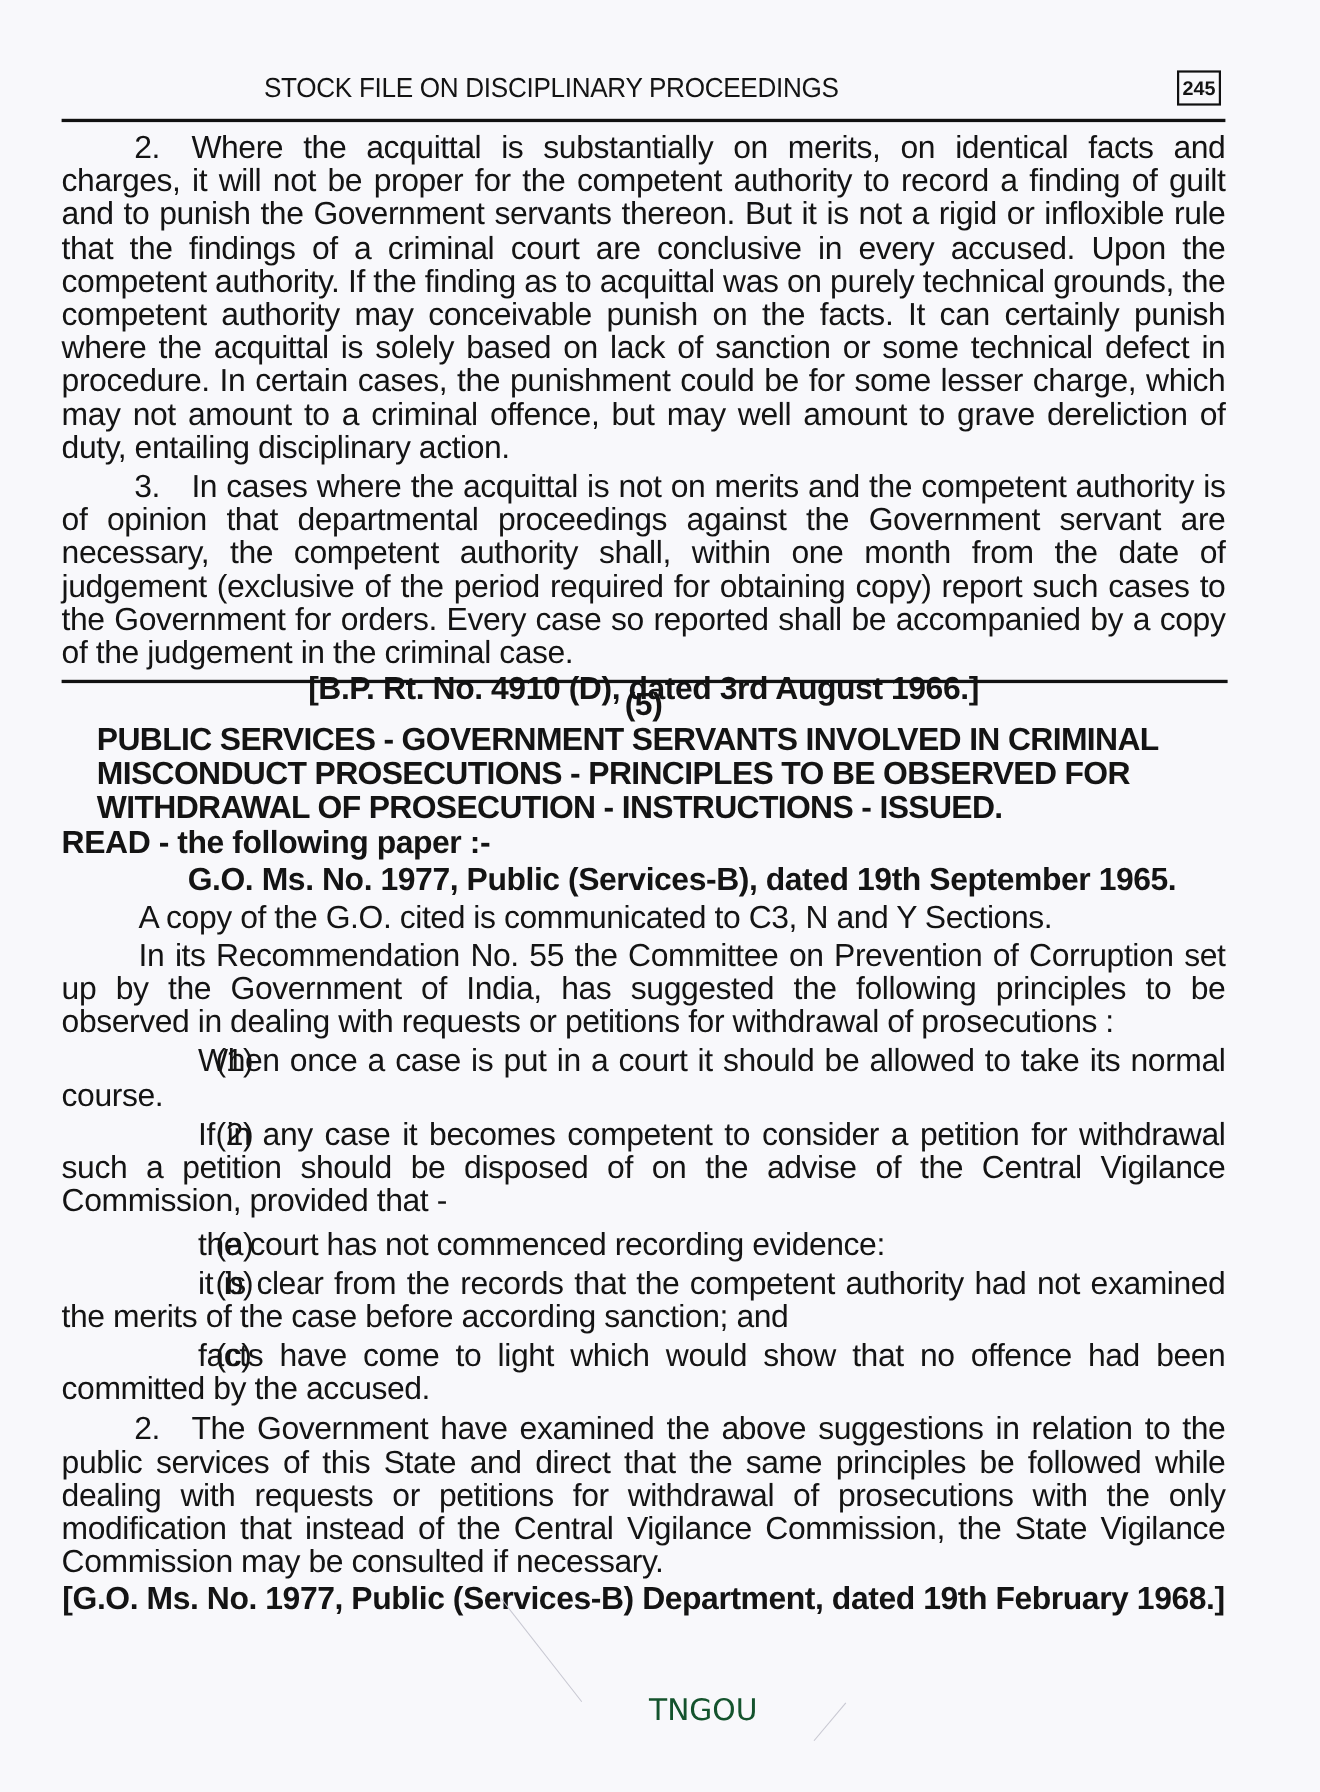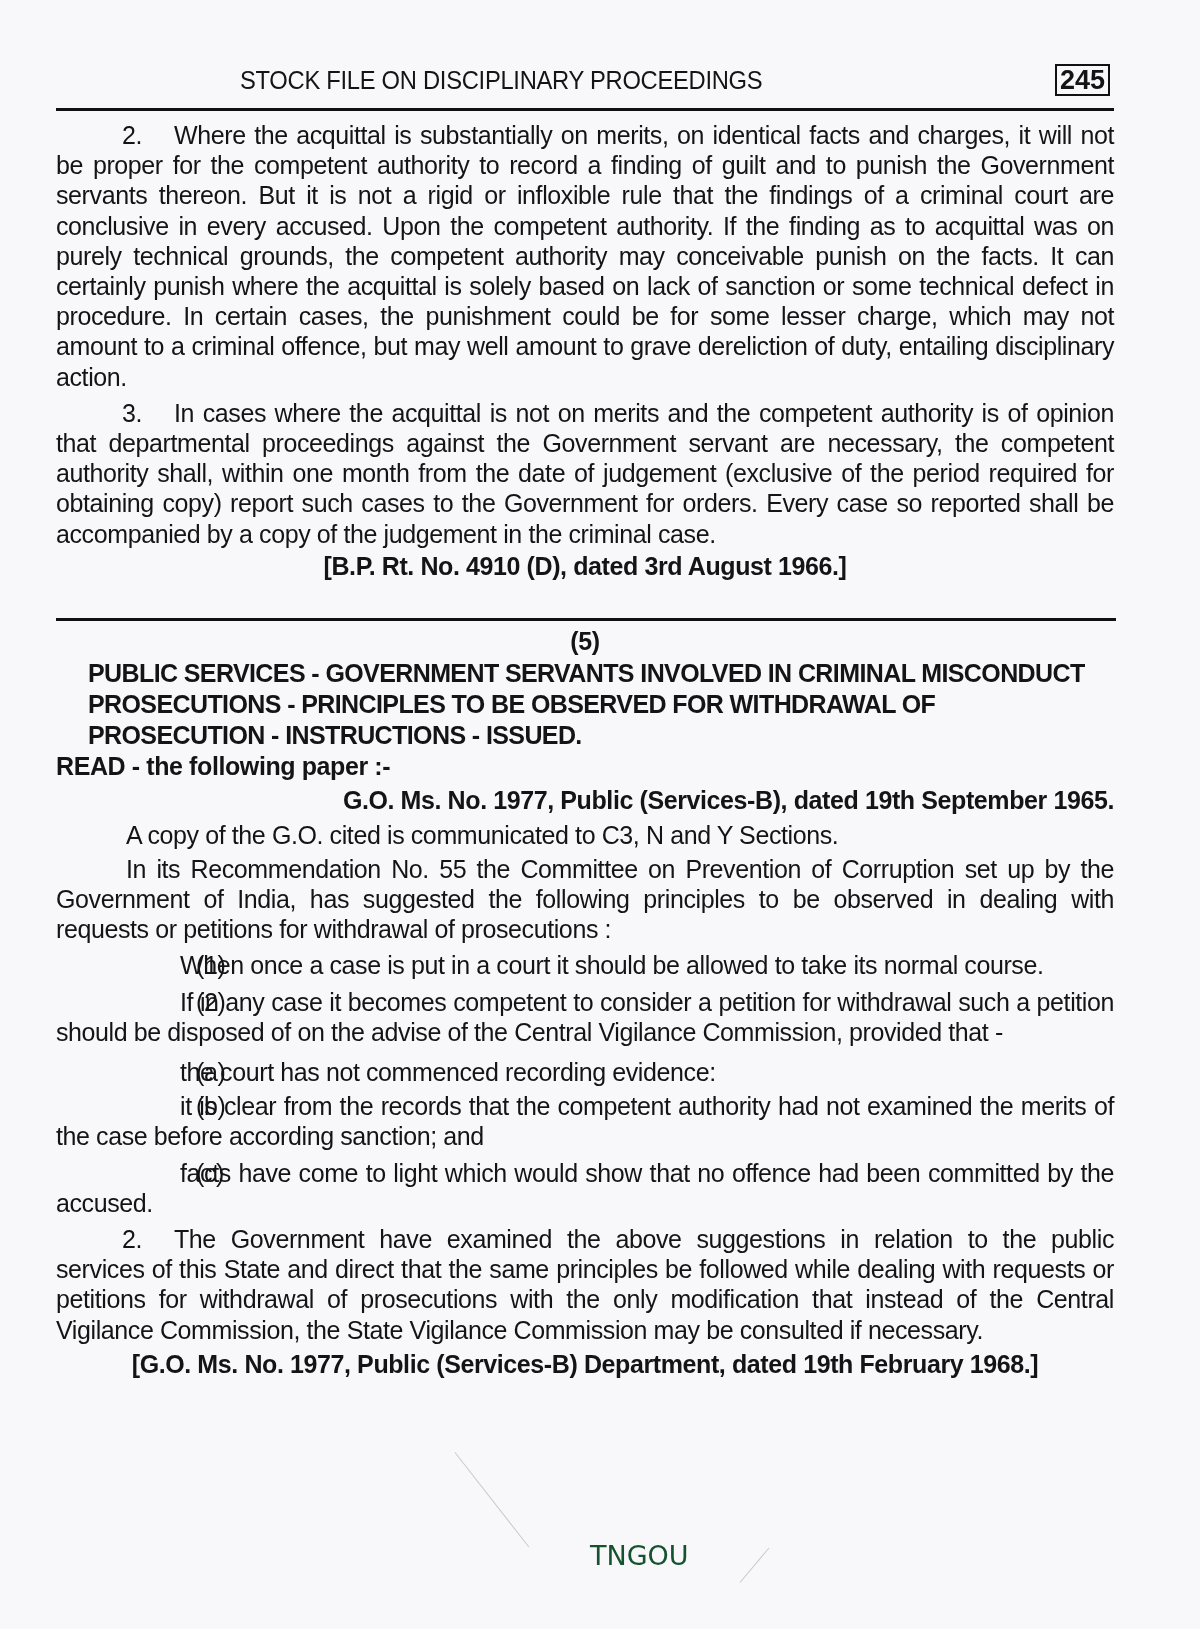--- a/index.html
+++ b/index.html
@@ -14,28 +14,28 @@
     .header {
       position: absolute; left: 56px; top: 50px; width: 1054px; height: 46px;
     }
     .header-title {
       position: absolute; left: 184px; top: 4px;
       font-size: 25px; letter-spacing: -0.3px; transform: scaleX(0.95); transform-origin: left;
     }
     .page-number {
       position: absolute; right: 0; top: 2px;
       border: 2.5px solid #111; padding: 0 3px; line-height: 28px;
-      font-size: 27px; font-weight: bold;
+      font-size: 18px; font-weight: bold;
     }
     .header-rule {
       position: absolute; left: 56px; top: 96px; width: 1058px; height: 3px; background: #111;
     }
     .body-text {
       position: absolute; left: 56px; width: 1058px;
-      font-size: 25px; line-height: 30.2px;
+      font-size: 29px; line-height: 30.2px;
       text-align: justify; letter-spacing: -0.4px;
     }
     .p { margin: 0; text-align: justify; }
     .indent { text-indent: 66px; }
     .num { display: inline-block; width: 52px; text-indent: 0; }
     .cite {
       text-align: center; font-weight: bold; margin: 0;
     }
     .section-rule {
       position: absolute; left: 56px; top: 606px; width: 1060px; height: 3px; background: #111;
@@ -67,21 +67,21 @@
     <p class="p indent" style="margin-top:6px;"><span class="num">3.</span><span>In cases where the acquittal is not on merits and the competent authority is of opinion that departmental proceedings against the Government servant are necessary, the competent authority shall, within one month from the date of judgement (exclusive of the period required for obtaining copy) report such cases to the Government for orders. Every case so reported shall be accompanied by a copy of the judgement in the criminal case.</span></p>
     <p class="cite" style="margin-top:2px;">[B.P. Rt. No. 4910 (D), dated 3rd August 1966.]</p>
   </div>
 
   <div class="section-rule"></div>
 
   <div class="body-text" style="top:614px;">
     <p class="p center bold" style="margin-bottom:2px;">(5)</p>
     <p class="p bold" style="text-align:left; line-height:31px; letter-spacing:-0.6px;margin-left:32px;">PUBLIC SERVICES - GOVERNMENT SERVANTS INVOLVED IN CRIMINAL MISCONDUCT PROSECUTIONS - PRINCIPLES TO BE OBSERVED FOR WITHDRAWAL OF PROSECUTION - INSTRUCTIONS - ISSUED.</p>
     <p class="p bold" style="text-align:left;">READ - the following paper :-</p>
-    <p class="p bold" style="padding-left:70px; text-align:right; margin-top:4px;">G.O. Ms. No. 1977, Public (Services-B), dated 19th September 1965.</p>
+    <p class="p bold" style="padding-left:70px; text-align:center; margin-top:4px;">G.O. Ms. No. 1977, Public (Services-B), dated 19th September 1965.</p>
     <p class="p" style="padding-left:70px; text-align:left; margin-top:4px;">A copy of the G.O. cited is communicated to C3, N and Y Sections.</p>
     <p class="p" style="text-indent:70px; margin-top:4px;">In its Recommendation No. 55 the Committee on Prevention of Corruption set up by the Government of India, has suggested the following principles to be observed in dealing with requests or petitions for withdrawal of prosecutions :</p>
 
     <div>
       <p class="p" style="text-indent:70px; margin-top:6px;"><span class="list-marker">(1)</span><span>When once a case is put in a court it should be allowed to take its normal course.</span></p>
       <p class="p" style="text-indent:70px; margin-top:6px;"><span class="list-marker">(2)</span><span>If in any case it becomes competent to consider a petition for withdrawal such a petition should be disposed of on the advise of the Central Vigilance Commission, provided that -</span></p>
     </div>
 
     <div>
       <p class="p" style="text-indent:70px; margin-top:10px;"><span class="list-marker">(a)</span><span>the court has not commenced recording evidence:</span></p>

